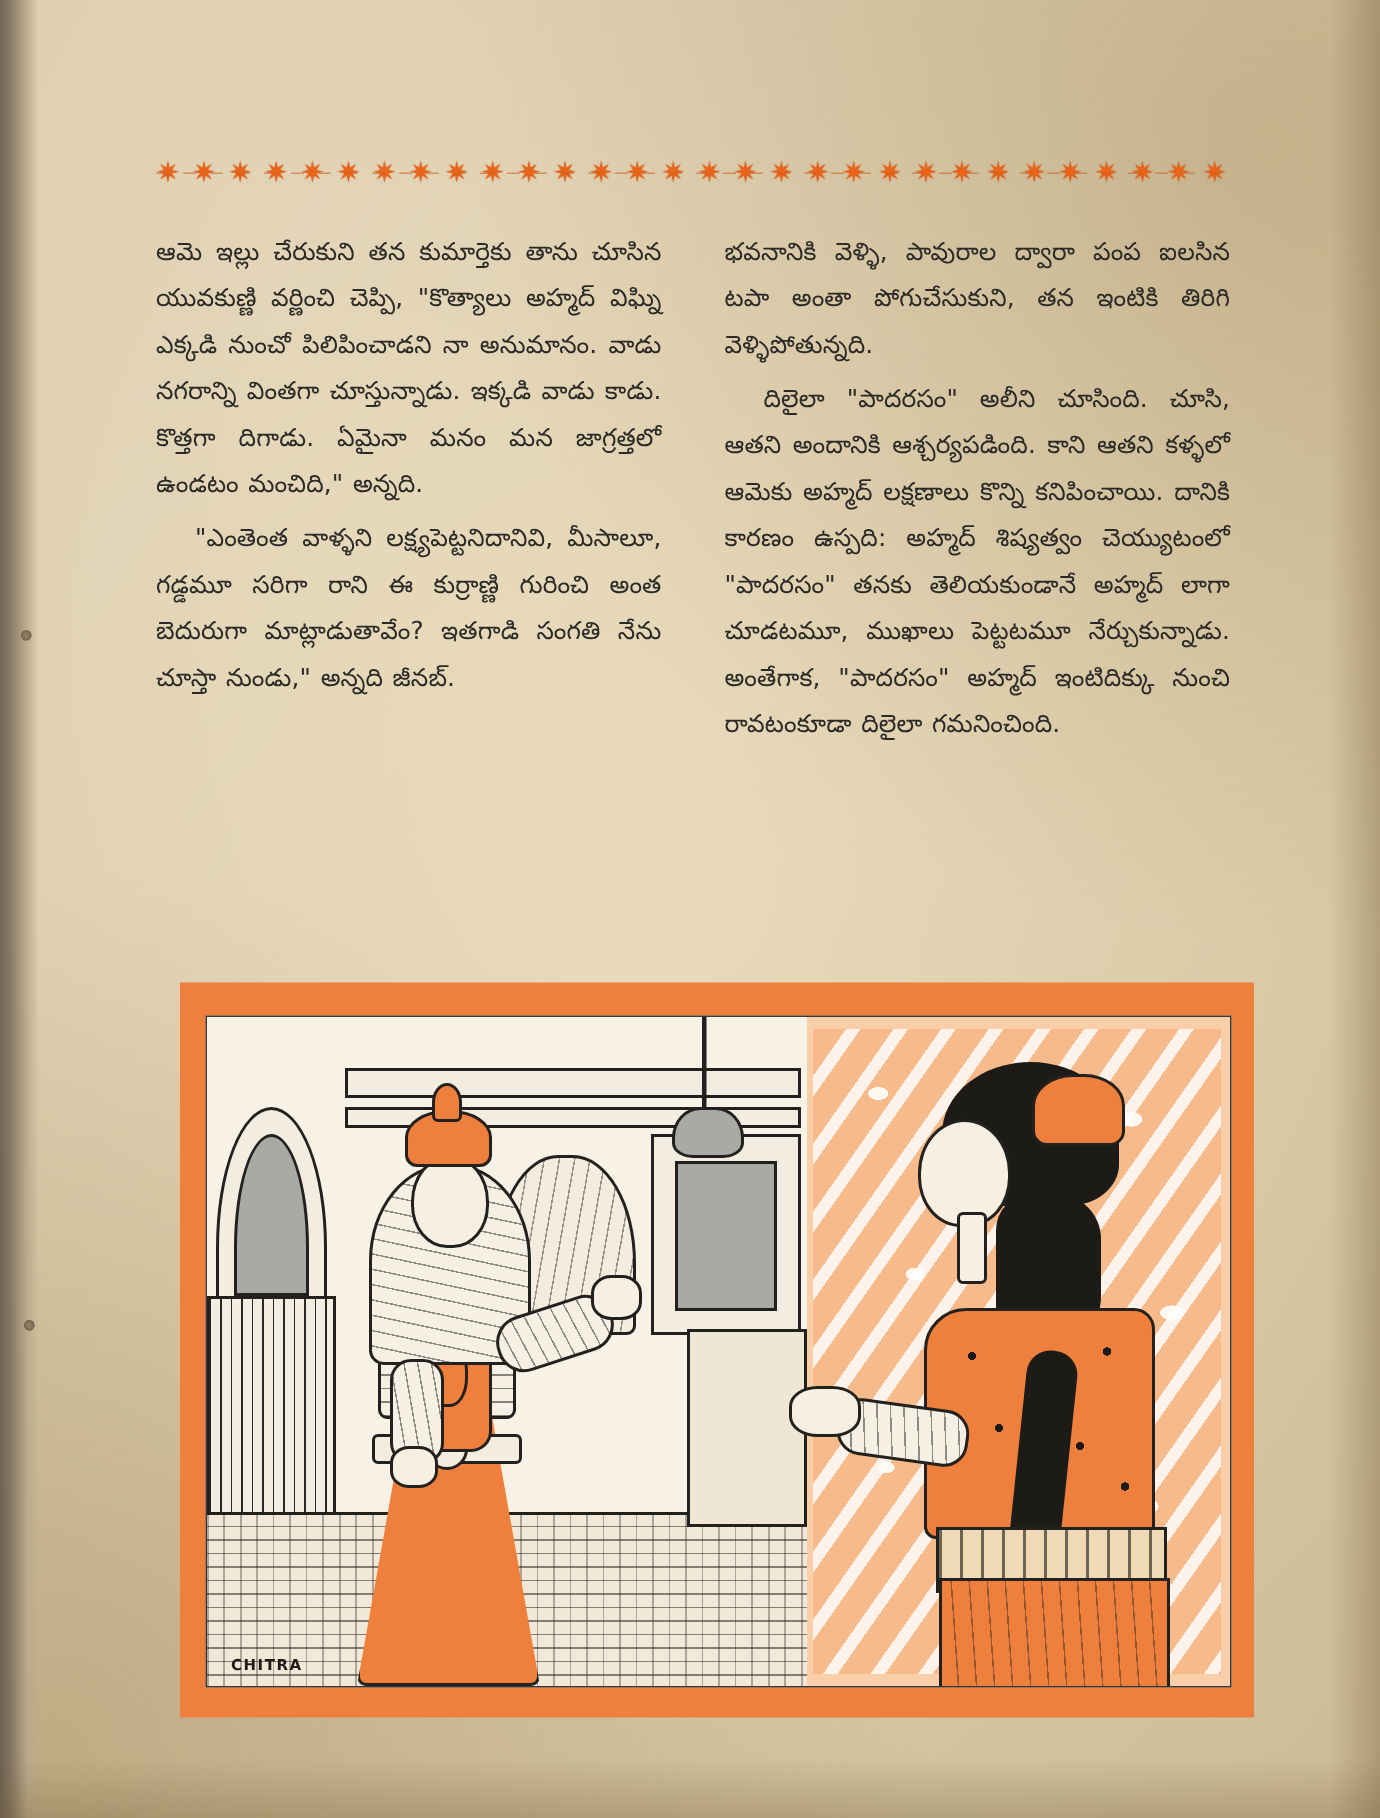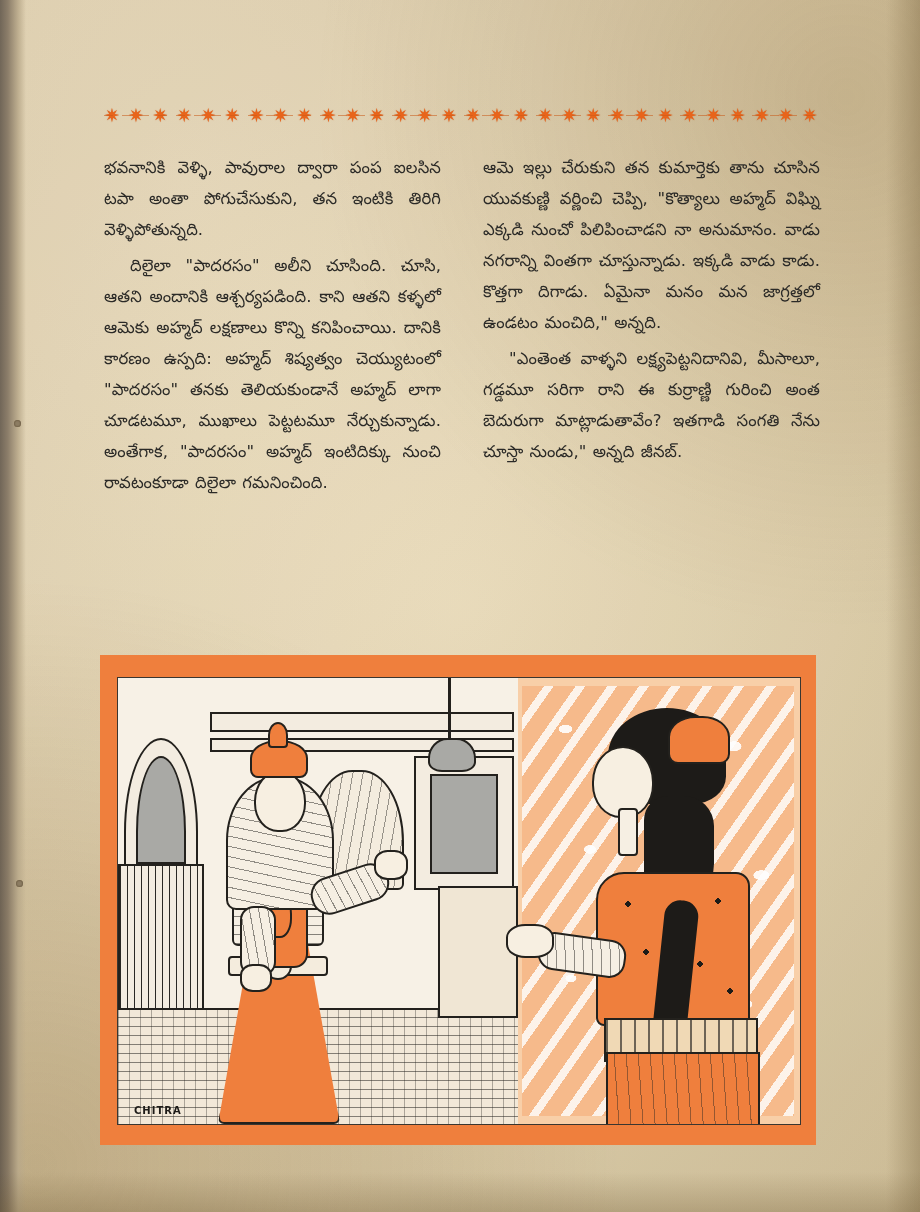--- a/index.html
+++ b/index.html
@@ -115,21 +115,21 @@
   .col p.indent {
     text-indent: 26px;
   }
   .col p.gap {
     margin-top: 5px;
   }
 
   
   .illustration {
     position: absolute;
-    left: 100px;
+    left: 120px;
     top: 655px;
     width: 716px;
     height: 490px;
     background: #ef7f3d;
     padding: 0;
     box-sizing: border-box;
   }
   .illustration .inner {
     position: absolute;
     left: 17px; top: 22px;
@@ -396,26 +396,26 @@
     <span class="star">✷</span>
     <span class="star">✷</span>
     <span class="star">✷</span>
     <span class="star">✷</span>
     <span class="star">✷</span>
     <span class="star">✷</span>
   </div>
 
   <div class="columns">
     <div class="col">
+      <p>ఆమె ఇల్లు చేరుకుని తన కుమార్తెకు తాను చూసిన యువకుణ్ణి వర్ణించి చెప్పి, "కొత్యాలు అహ్మద్ విఘ్ని ఎక్కడి నుంచో పిలిపించాడని నా అనుమానం. వాడు నగరాన్ని వింతగా చూస్తున్నాడు. ఇక్కడి వాడు కాడు. కొత్తగా దిగాడు. ఏమైనా మనం మన జాగ్రత్తలో ఉండటం మంచిది," అన్నది.</p>
+      <p class="indent gap">"ఎంతెంత వాళ్ళని లక్ష్యపెట్టనిదానివి, మీసాలూ, గడ్డమూ సరిగా రాని ఈ కుర్రాణ్ణి గురించి అంత బెదురుగా మాట్లాడుతావేం? ఇతగాడి సంగతి నేను చూస్తా నుండు," అన్నది జీనబ్.</p>
+    </div>
+    <div class="col">
       <p>భవనానికి వెళ్ళి, పావురాల ద్వారా పంప ఐలసిన టపా అంతా పోగుచేసుకుని, తన ఇంటికి తిరిగి వెళ్ళిపోతున్నది.</p>
       <p class="indent gap">దిలైలా "పాదరసం" అలీని చూసింది. చూసి, ఆతని అందానికి ఆశ్చర్యపడింది. కాని ఆతని కళ్ళలో ఆమెకు అహ్మద్ లక్షణాలు కొన్ని కనిపించాయి. దానికి కారణం ఉస్పది: అహ్మద్ శిష్యత్వం చెయ్యుటంలో "పాదరసం" తనకు తెలియకుండానే అహ్మద్ లాగా చూడటమూ, ముఖాలు పెట్టటమూ నేర్చుకున్నాడు. అంతేగాక, "పాదరసం" అహ్మద్ ఇంటిదిక్కు నుంచి రావటంకూడా దిలైలా గమనించింది.</p>
-    </div>
-    <div class="col">
-      <p>ఆమె ఇల్లు చేరుకుని తన కుమార్తెకు తాను చూసిన యువకుణ్ణి వర్ణించి చెప్పి, "కొత్యాలు అహ్మద్ విఘ్ని ఎక్కడి నుంచో పిలిపించాడని నా అనుమానం. వాడు నగరాన్ని వింతగా చూస్తున్నాడు. ఇక్కడి వాడు కాడు. కొత్తగా దిగాడు. ఏమైనా మనం మన జాగ్రత్తలో ఉండటం మంచిది," అన్నది.</p>
-      <p class="indent gap">"ఎంతెంత వాళ్ళని లక్ష్యపెట్టనిదానివి, మీసాలూ, గడ్డమూ సరిగా రాని ఈ కుర్రాణ్ణి గురించి అంత బెదురుగా మాట్లాడుతావేం? ఇతగాడి సంగతి నేను చూస్తా నుండు," అన్నది జీనబ్.</p>
     </div>
   </div>
 
   <div class="illustration">
     <div class="inner">
       <div class="scene">
         <div class="bg-left"></div>
         <div class="bg-right"></div>
         <div class="wall-panel"></div>
         <div class="wall-flecks"></div>

